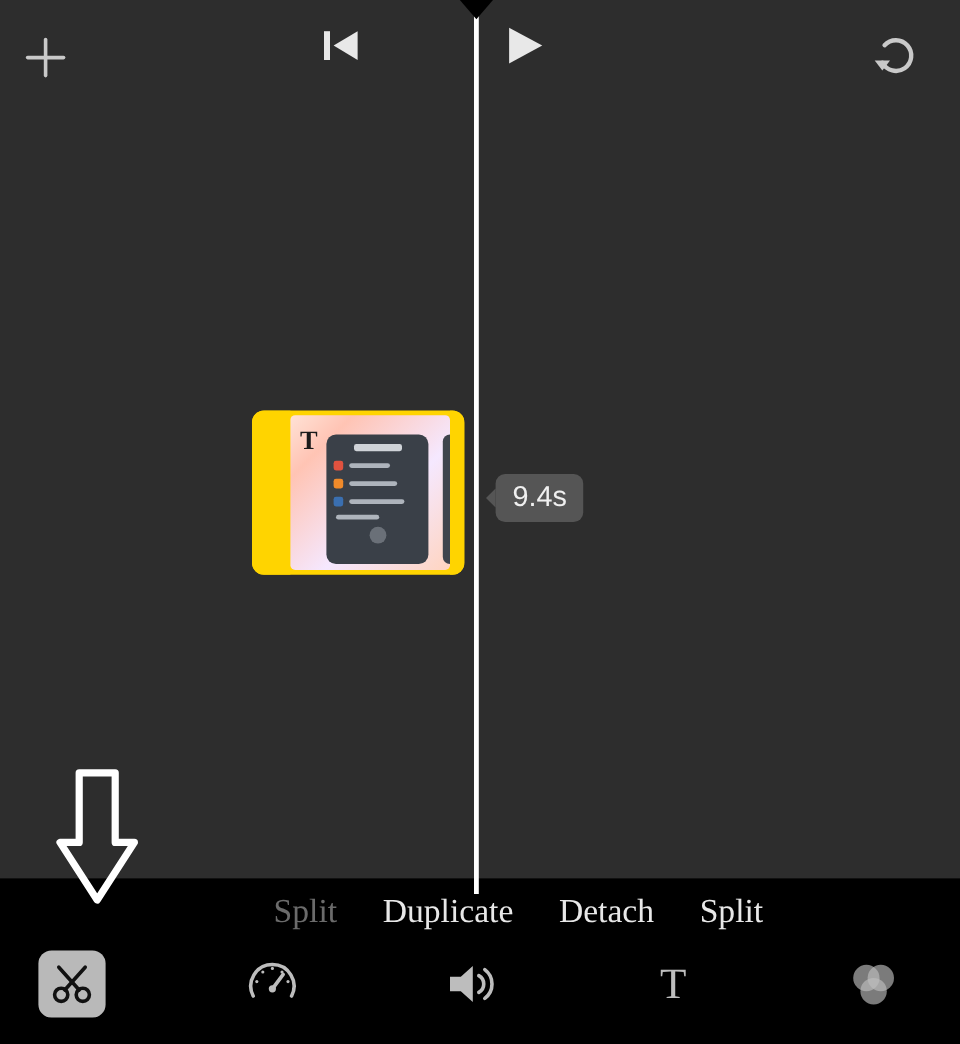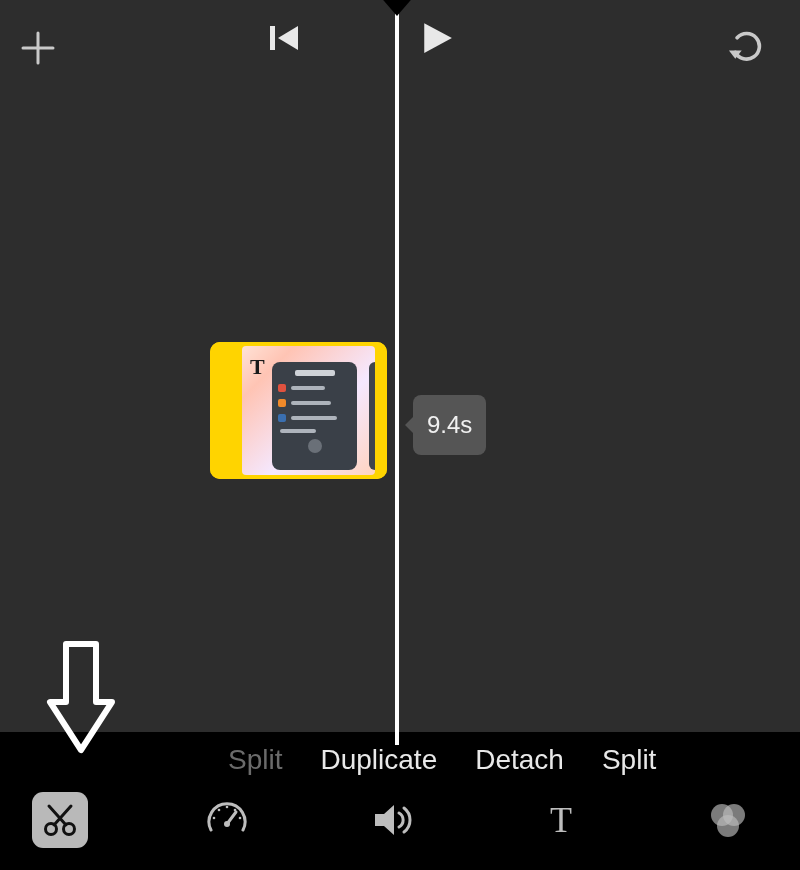--- a/index.html
+++ b/index.html
@@ -154,21 +154,21 @@
       background: #3f454d;
       border-radius: 6px;
     }
     
     .duration-bubble {
       position: absolute;
       left: 413px;
       top: 315px;
       background: #555555;
       border-radius: 8px;
-      padding: 16px 14px;
+      padding: 6px 14px;
       color: #f0f0f0;
       font-size: 24px;
     }
     .duration-bubble::before {
       content: "";
       position: absolute;
       left: -8px;
       top: 50%;
       transform: translateY(-50%);
       border: 8px solid transparent;
@@ -189,20 +189,21 @@
       bottom: 0;
       width: 100%;
       background: #000000;
     }
     .action-bar {
       display: flex;
       align-items: center;
       justify-content: flex-start;
       padding: 12px 0 4px 228px;
       gap: 38px;
+      font-family: Liberation Serif, serif;
     }
     .action-item {
       font-size: 28px;
       color: #e8e8e8;
       white-space: nowrap;
     }
     .action-item.dim {
       color: #6b6b6b;
     }
     .tool-bar {

